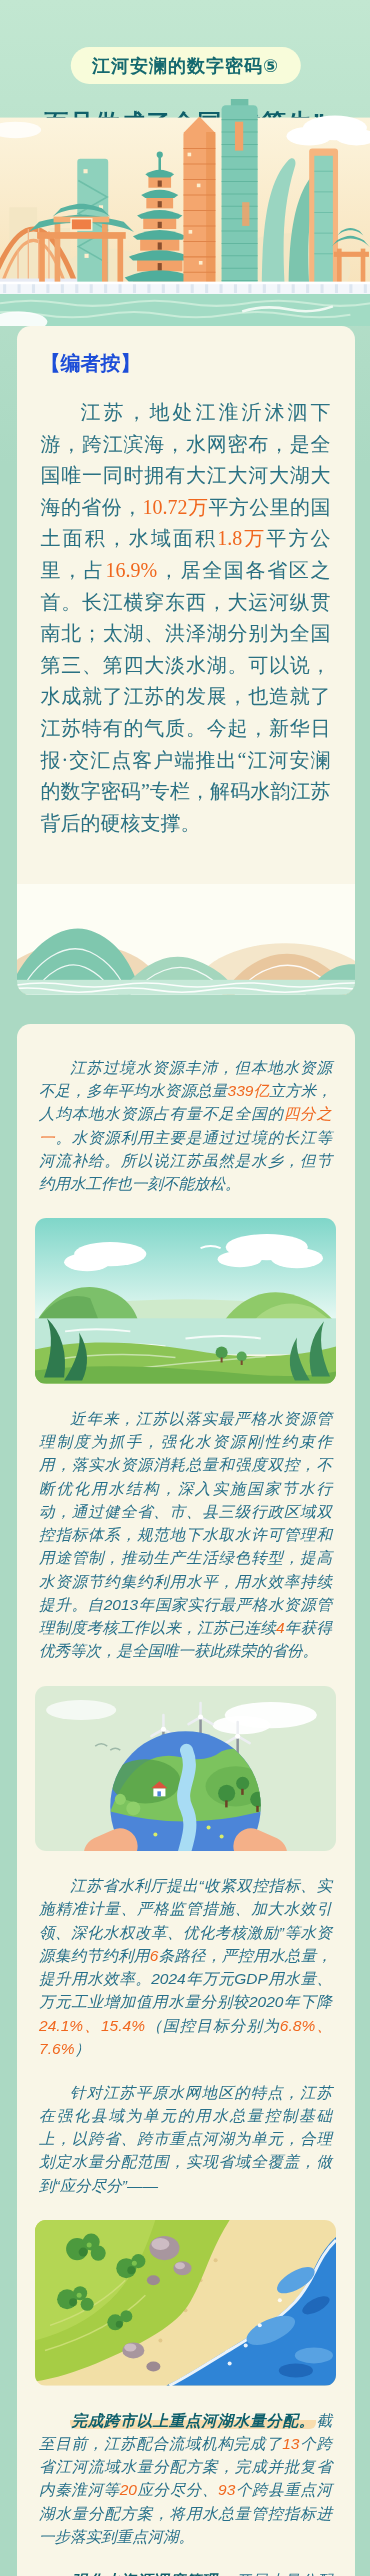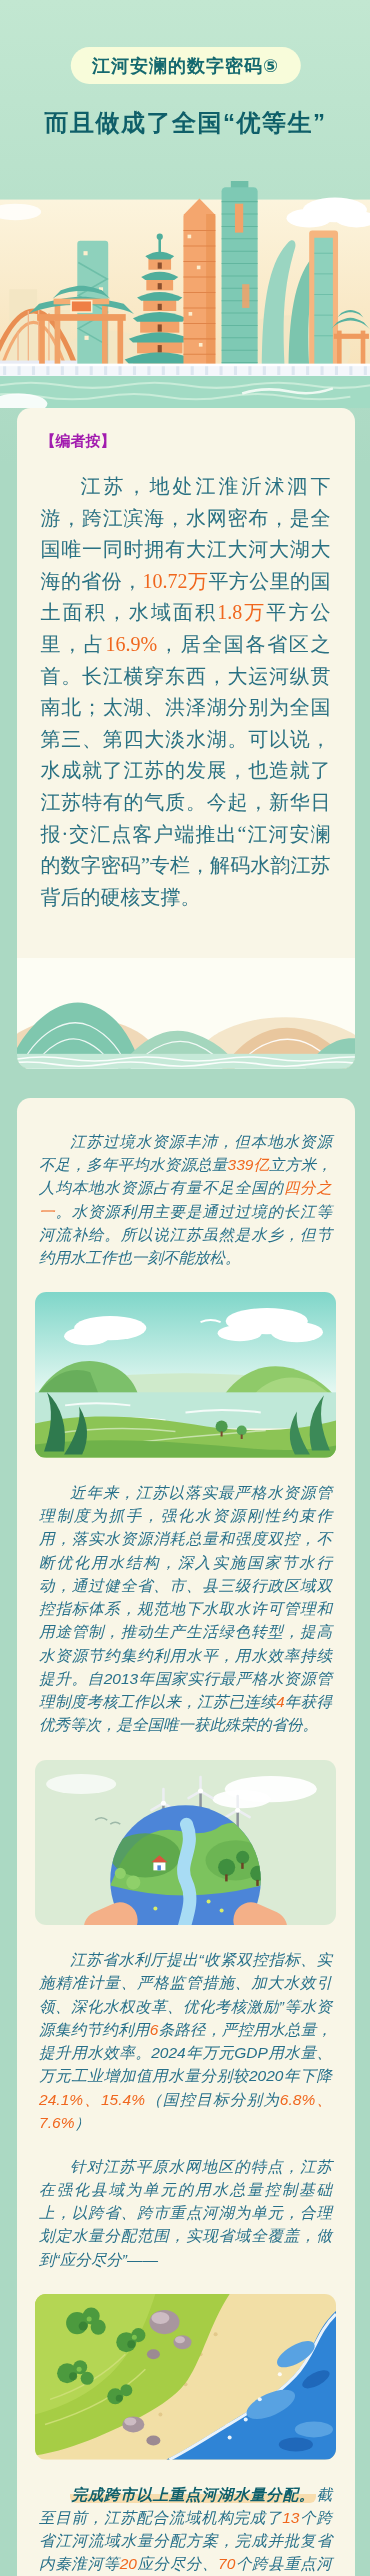--- a/index.html
+++ b/index.html
@@ -1,34 +1,34 @@
 <!DOCTYPE html>
 <html lang="zh" style="font-size:8.2px"><head>
 <meta charset="utf-8">
 <style>
   html,body{margin:0;padding:0;background:#abd9c3;}
   body{width:371px;margin:0 auto;font-family:"Liberation Sans","DejaVu Sans",sans-serif;}
   .page{width:371px;background:linear-gradient(#c2e7d1,#abd9c3 464px);overflow:hidden;}
 
   
-  .hero{position:relative;height:408px;}
+  .hero{position:relative;height:326px;}
   .badge{position:absolute;top:47px;left:50%;transform:translateX(-50%);
     background:#f8fcda;color:#15696f;font-weight:bold;font-size:18px;letter-spacing:1px;
     padding:6.7px 21.6px;border-radius:24px;white-space:nowrap;}
   .hero-title{position:absolute;top:106px;width:100%;text-align:center;color:#0f5f69;
     font-size:24px;font-weight:900;line-height:1.45;letter-spacing:1.5px;}
   .skyline{position:absolute;left:0;bottom:0;width:371px;height:227px;}
   .skyline svg{display:block;width:100%;height:100%;}
 
   
   .card{margin:0 16.5px;background:#f9f6e7;border-radius:13.4px;overflow:hidden;}
   .card-gap{height:29px;}
   .note-body{padding:24px 24px 10.3px;}
   .note-label{font-family:"Liberation Serif","DejaVu Serif",serif;font-weight:bold;
-    font-size:15px;color:#a21caf;margin-bottom:8.2px;}
+    font-size:20px;color:#1d4ed8;margin-bottom:8.2px;}
   .serif-para{font-family:"Liberation Serif","DejaVu Serif",serif;font-size:20px;line-height:1.58;
     color:#2a7183;text-align:justify;text-indent:2em;}
   .fig{border-radius:11.3px;overflow:hidden;margin:23px 0;}
   .fig svg{display:block;width:100%;height:auto;}
   .fig-flush{margin:14.4px 0 0;border-radius:0;}
   .card-main{padding:32px 18.5px 34px;}
   .body-para{font-size:15.5px;line-height:1.5;color:#27708a;text-align:justify;text-indent:2em;
     margin:0 4.1px 20.6px;font-style:italic;}
   .body-para:last-child{margin-bottom:0;}
   .seg-n{}
@@ -464,20 +464,20 @@
         </g>
         <g fill="#ffffff" opacity="0.9">
           <circle cx="420" cy="250" r="4"></circle>
             <circle cx="448" cy="210" r="4"></circle>
             <circle cx="488" cy="160" r="4"></circle>
             <circle cx="388" cy="286" r="4"></circle>
         </g>
       </svg>
     </div>
 
-    <p class="body-para"><span class="seg-hl">完成跨市以上重点河湖水量分配。</span><span class="seg-n">截至目前，江苏配合流域机构完成了</span><span class="seg-o">13</span><span class="seg-n">个跨省江河流域水量分配方案，完成并批复省内秦淮河等</span><span class="seg-o">20</span><span class="seg-n">应分尽分、</span><span class="seg-o">70</span><span class="seg-n">个跨县重点河湖水量分配方案，将用水总量管控指标进一步落实到重点河湖。</span></p>
+    <p class="body-para"><span class="seg-hl">完成跨市以上重点河湖水量分配。</span><span class="seg-n">截至目前，江苏配合流域机构完成了</span><span class="seg-o">13</span><span class="seg-n">个跨省江河流域水量分配方案，完成并批复省内秦淮河等</span><span class="seg-o">20</span><span class="seg-n">应分尽分、</span><span class="seg-o">93</span><span class="seg-n">个跨县重点河湖水量分配方案，将用水总量管控指标进一步落实到重点河湖。</span></p>
 
     <p class="body-para"><span class="seg-hl">强化水资源调度管理。</span><span class="seg-n">开展水量分配时，同步编制水量调度方案，并组织开展水量调度工作。每年以长江、太湖、淮河、沂沭泗等四大水系为单元，对跨市以上重点河湖开展年度水量调度，强化动态跟踪，严格执行调度指令，确保调度期各项控制指标达标。</span></p>
 
   </div>
 
 </div>
 
 
 </body></html>

